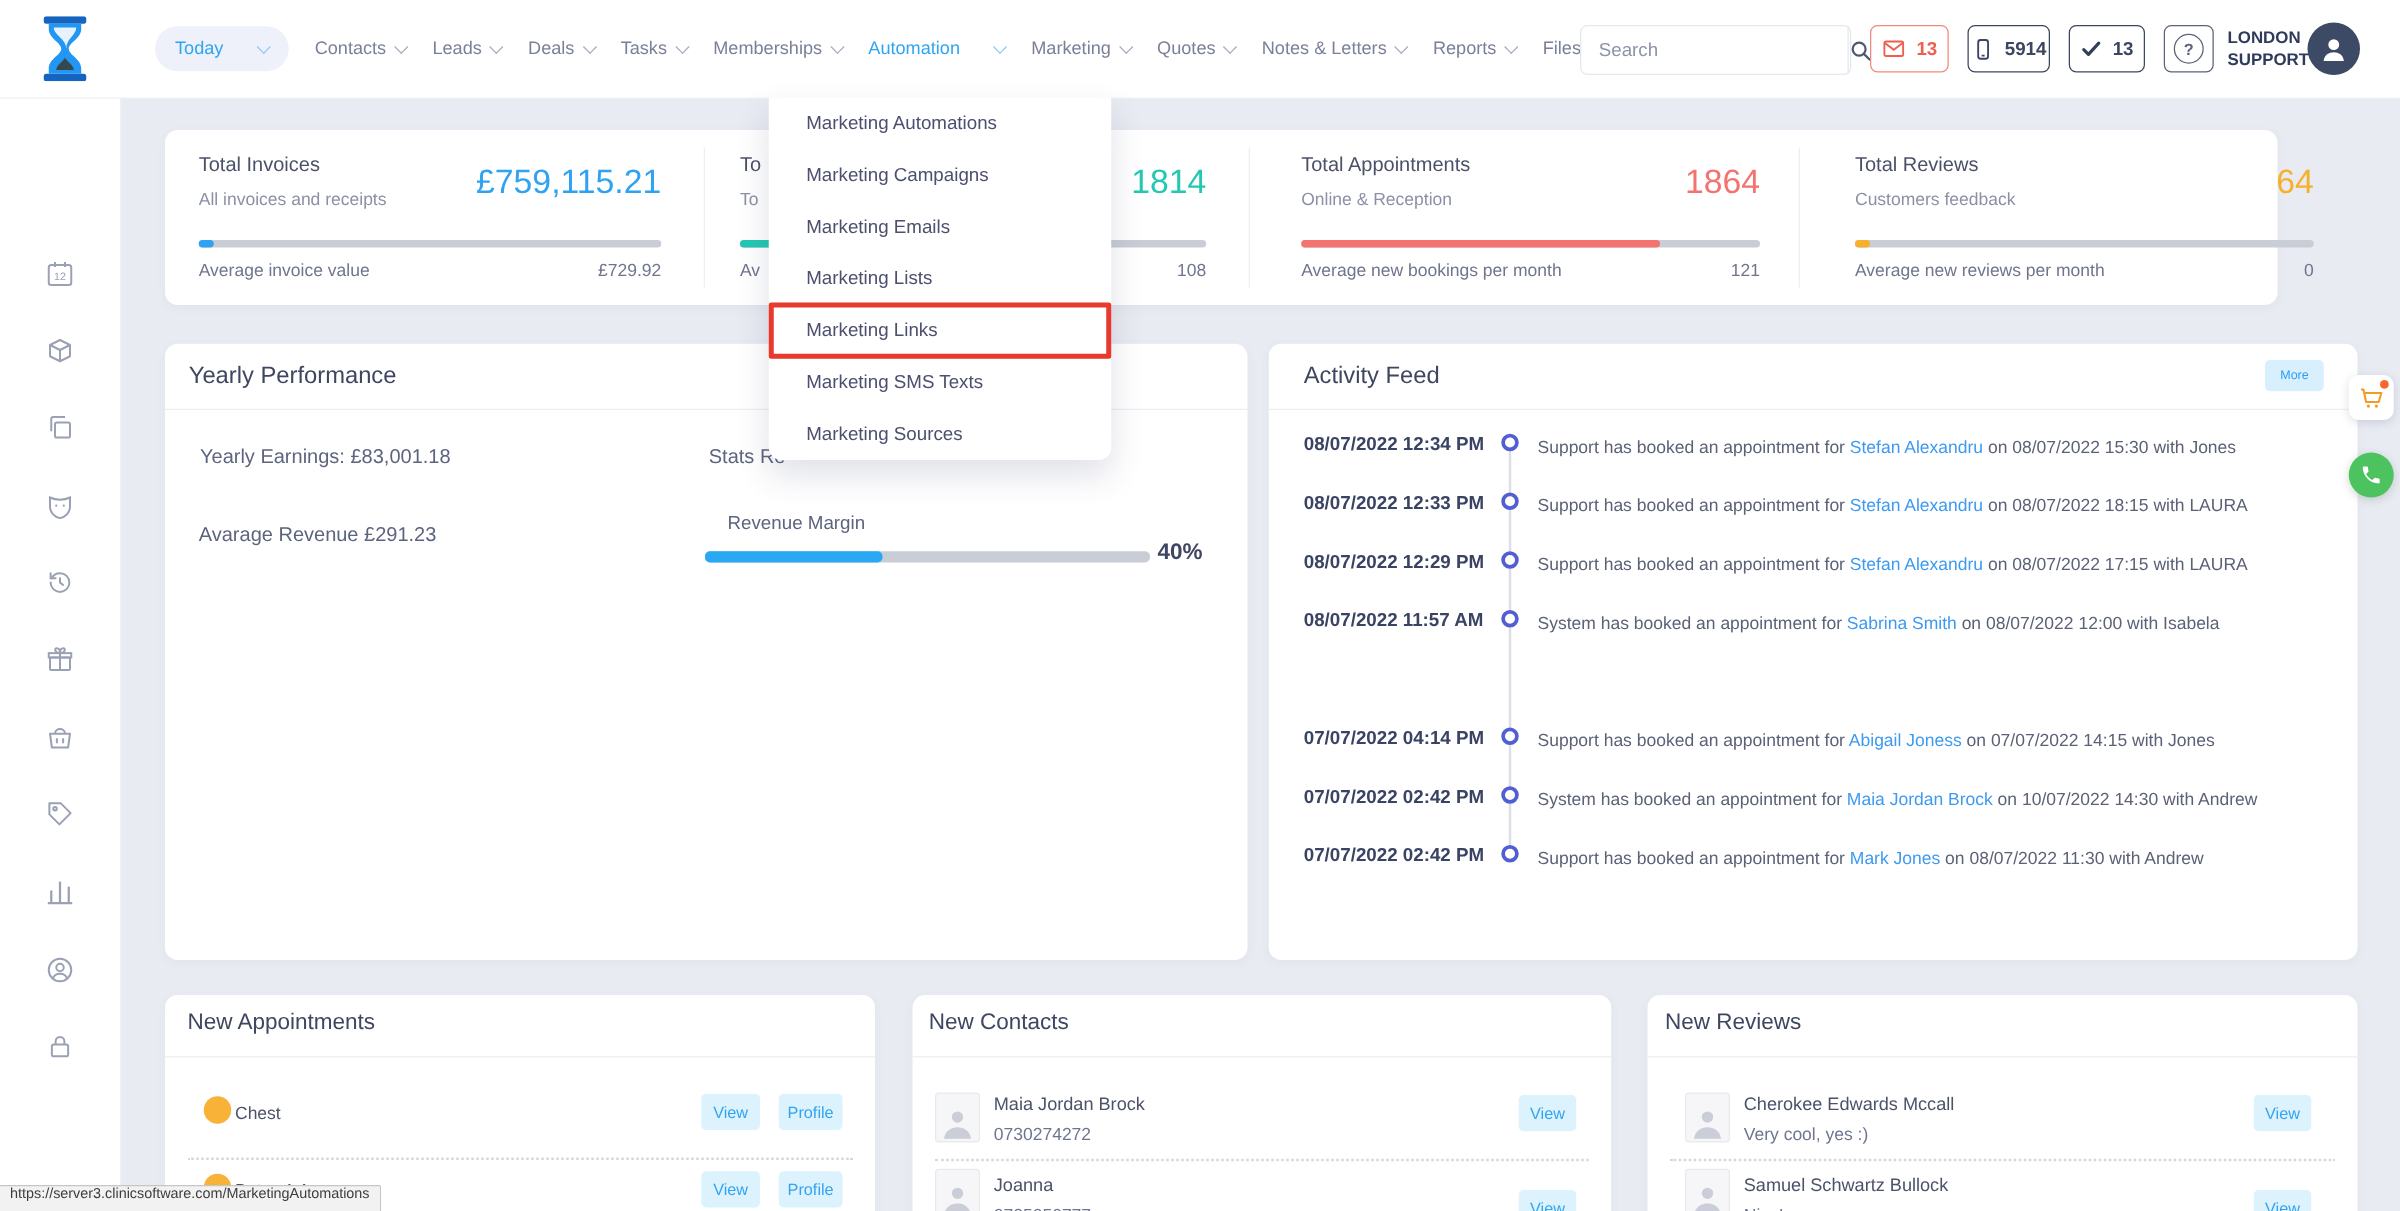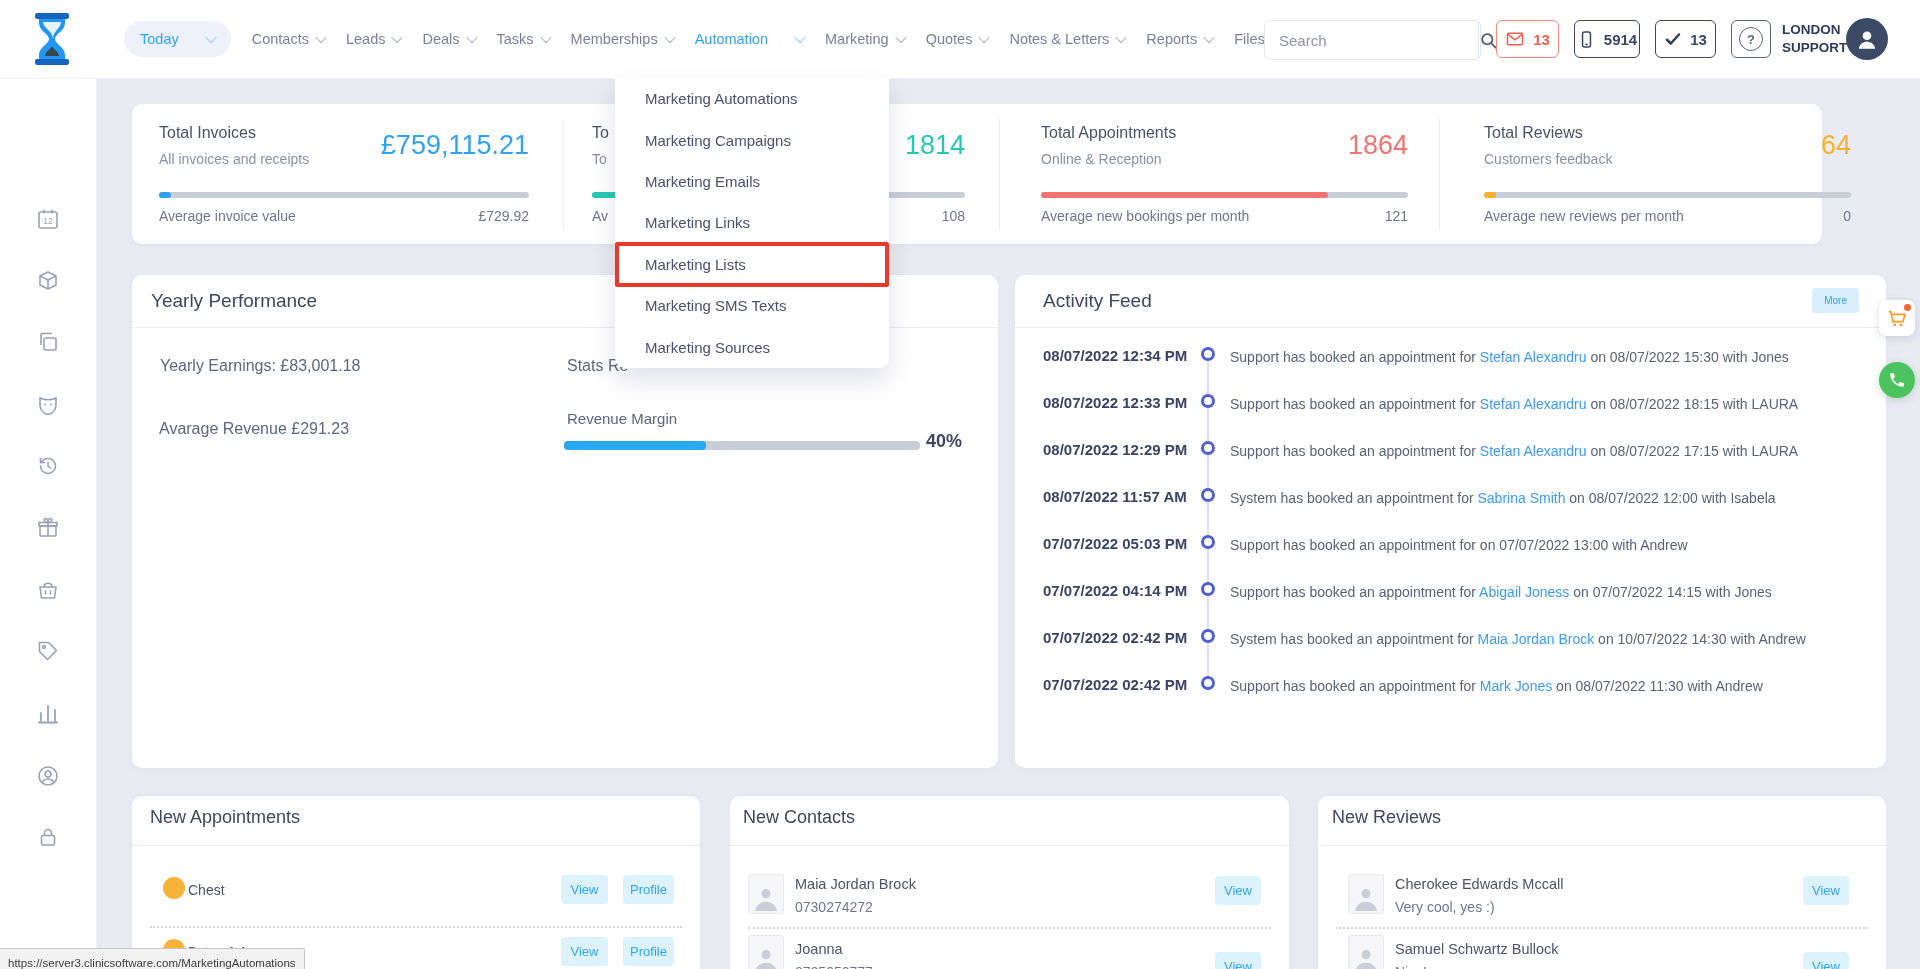--- a/index.html
+++ b/index.html
@@ -54,21 +54,21 @@
   .c-val{position:absolute;font-size:27px;font-weight:500;text-align:right;}
   .bar{position:absolute;height:6px;border-radius:3px;background:#c9cdd6;}
   .bar .fill{height:100%;border-radius:3px;}
   .c-foot{position:absolute;font-size:14px;color:#6f758c;}
   .c-footv{position:absolute;font-size:14px;color:#6f758c;text-align:right;}
   .blue-t{color:#2fa3f2;} .teal-t{color:#24c8b2;} .salmon-t{color:#f2736f;} .orange-t{color:#f6b02c;}
   .blue-b{background:#2fa3f2;} .teal-b{background:#24c8b2;} .salmon-b{background:#f2736f;} .orange-b{background:#f6b02c;}
   
   .yearly{left:132px;top:275px;width:866px;height:493px;}
   .y-txt{position:absolute;font-size:16px;color:#5d647e;}
-  .y-lbl{position:absolute;font-size:15px;color:#5d647e;}
+  .y-lbl{position:absolute;font-size:15px;color:#5d647e;margin-left:15px;}
   .y-bar{position:absolute;left:432px;top:166px;width:356px;height:9px;border-radius:4px;background:#c9cdd6;}
   .y-bar .fill{height:100%;border-radius:4px;background:#29a9f3;}
   .y-pct{position:absolute;left:750px;top:156px;width:80px;text-align:right;font-size:18px;
          font-weight:700;color:#3f4660;}
   
   .activity{left:1015px;top:275px;width:871px;height:493px;}
   .more-btn{position:absolute;right:27px;top:13px;background:#d8effd;color:#2e9df3;font-size:10px;
             padding:7px 12px;border-radius:4px;cursor:pointer;}
   .connector{position:absolute;left:192px;top:84px;width:2px;height:326px;background:#dcdee8;}
   .feed-row{position:absolute;left:0;right:0;height:47px;}
@@ -99,21 +99,21 @@
   .dd-red{position:absolute;left:0;right:0;top:164px;height:45px;border:4px solid #e8392c;
           border-radius:2px;box-sizing:border-box;pointer-events:none;}
   
   .fab{width:36px;height:36px;border-radius:8px;background:#fff;box-shadow:0 2px 8px rgba(60,70,110,.18);
        display:flex;align-items:center;justify-content:center;cursor:pointer;z-index:35;}
   .fab-dot{position:absolute;right:4px;top:4px;width:7px;height:7px;border-radius:50%;background:#f56a2c;}
   .fab-phone{width:36px;height:36px;border-radius:50%;background:#4cc35f;box-shadow:0 2px 8px rgba(60,110,70,.25);
        display:flex;align-items:center;justify-content:center;cursor:pointer;z-index:35;}
   
   .statusbar{left:0;top:948px;height:20px;background:#f2f2f2;border:1px solid #c6c6c6;border-left:none;
-             border-bottom:none;padding:0 8px;display:flex;align-items:flex-end;font-size:11.5px;
+             border-bottom:none;padding:0 8px;display:flex;align-items:flex-start;font-size:11.5px;
              color:#3c3c3c;z-index:60;border-radius:0 2px 0 0;}
 </style>
 </head>
 <body>
 
 <div class="abs topbar">
   <svg class="abs logo" viewBox="0 0 44 52">
     <rect x="5" y="0" width="34" height="6" rx="2" fill="#1565c0"></rect>
     <rect x="5" y="46" width="34" height="6" rx="2" fill="#1565c0"></rect>
     <path d="M9 6 H35 V10 C35 18 25 21 25 26 C25 31 35 34 35 42 V46 H9 V42 C9 34 19 31 19 26 C19 21 9 18 9 10 Z" fill="#2196f3"></path>
@@ -347,25 +347,20 @@
   </div>
   <div class="feed-row" style="top:165px">
     <span class="f-time">08/07/2022 12:29 PM</span>
     <span class="f-dot"></span>
     <span class="f-txt"><span>Support has booked an appointment for</span> <span class="f-link">Stefan Alexandru</span> <span>on 08/07/2022 17:15 with LAURA</span></span>
   </div>
   <div class="feed-row" style="top:212px">
     <span class="f-time">08/07/2022 11:57 AM</span>
     <span class="f-dot"></span>
     <span class="f-txt"><span>System has booked an appointment for</span> <span class="f-link">Sabrina Smith</span> <span>on 08/07/2022 12:00 with Isabela</span></span>
-  </div>
-  <div class="feed-row" style="top:259px">
-    <span class="f-time">07/07/2022 05:03 PM</span>
-    <span class="f-dot"></span>
-    <span class="f-txt"><span>Support has booked an appointment for</span> <span class="f-link"></span> <span>on 07/07/2022 13:00 with Andrew</span></span>
   </div>
   <div class="feed-row" style="top:306px">
     <span class="f-time">07/07/2022 04:14 PM</span>
     <span class="f-dot"></span>
     <span class="f-txt"><span>Support has booked an appointment for</span> <span class="f-link">Abigail Joness</span> <span>on 07/07/2022 14:15 with Jones</span></span>
   </div>
   <div class="feed-row" style="top:353px">
     <span class="f-time">07/07/2022 02:42 PM</span>
     <span class="f-dot"></span>
     <span class="f-txt"><span>System has booked an appointment for</span> <span class="f-link">Maia Jordan Brock</span> <span>on 10/07/2022 14:30 with Andrew</span></span>
@@ -436,22 +431,22 @@
   </div>
   <div class="r-name" style="left:77px;top:145px">Samuel Schwartz Bullock</div>
   <div class="r-sub" style="left:77px;top:168px">Nice!</div>
   <div class="pill-btn" style="left:485px;top:156px;width:46px">View</div>
 </div>
 
 <div class="abs dropdown">
   <div class="dd-item">Marketing Automations</div>
   <div class="dd-item">Marketing Campaigns</div>
   <div class="dd-item">Marketing Emails</div>
+  <div class="dd-item">Marketing Lists</div>
   <div class="dd-item">Marketing Links</div>
-  <div class="dd-item">Marketing Lists</div>
   <div class="dd-item">Marketing SMS Texts</div>
   <div class="dd-item">Marketing Sources</div>
   <div class="dd-red"></div>
 </div>
 
 <div class="abs fab" style="left:1879px;top:300px">
   <svg width="22" height="22" viewBox="0 0 24 24" fill="none" stroke="#f59a23" stroke-width="1.8" stroke-linejoin="round">
       <path d="M3 5h2.2L7.5 16h11l2.3-8H6"></path>
       <circle cx="9.5" cy="19.5" r="1.4" fill="#f59a23" stroke="none"></circle>
       <circle cx="16.5" cy="19.5" r="1.4" fill="#f59a23" stroke="none"></circle>

